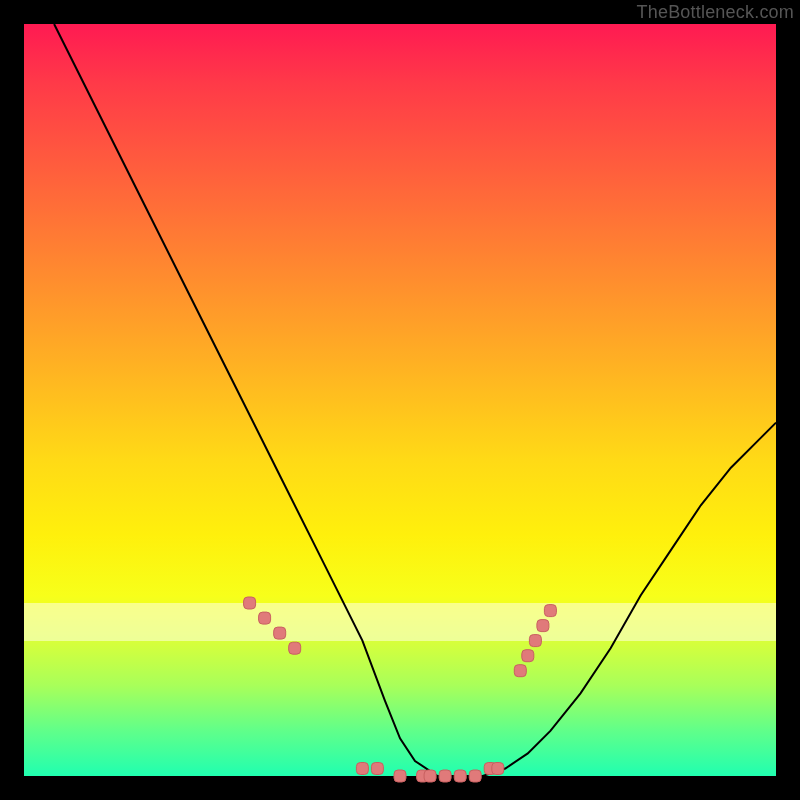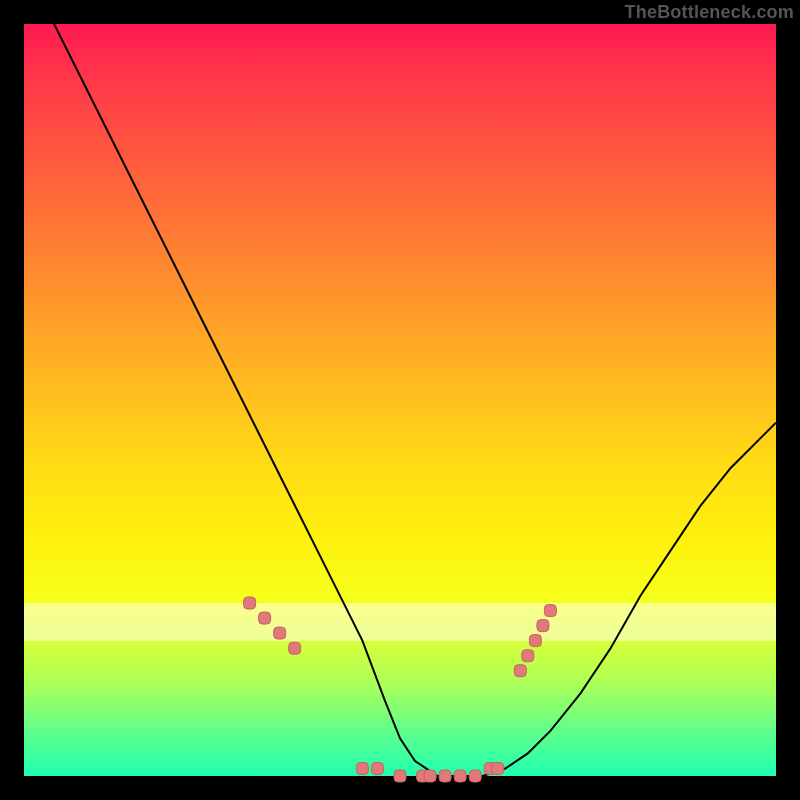--- a/index.html
+++ b/index.html
@@ -49,21 +49,21 @@
     width: 752px;
     background: rgba(255,255,230,0.55);
   }
   .watermark {
     position: absolute;
     top: 2px;
     right: 6px;
     color: #555;
     font-size: 18px;
     letter-spacing: 0.2px;
-    font-weight: 700;
+    font-weight: 400;
   }
   svg.curve {
     position: absolute;
     left: 0;
     top: 0;
     width: 752px;
     height: 752px;
     overflow: visible;
   }
 </style>

